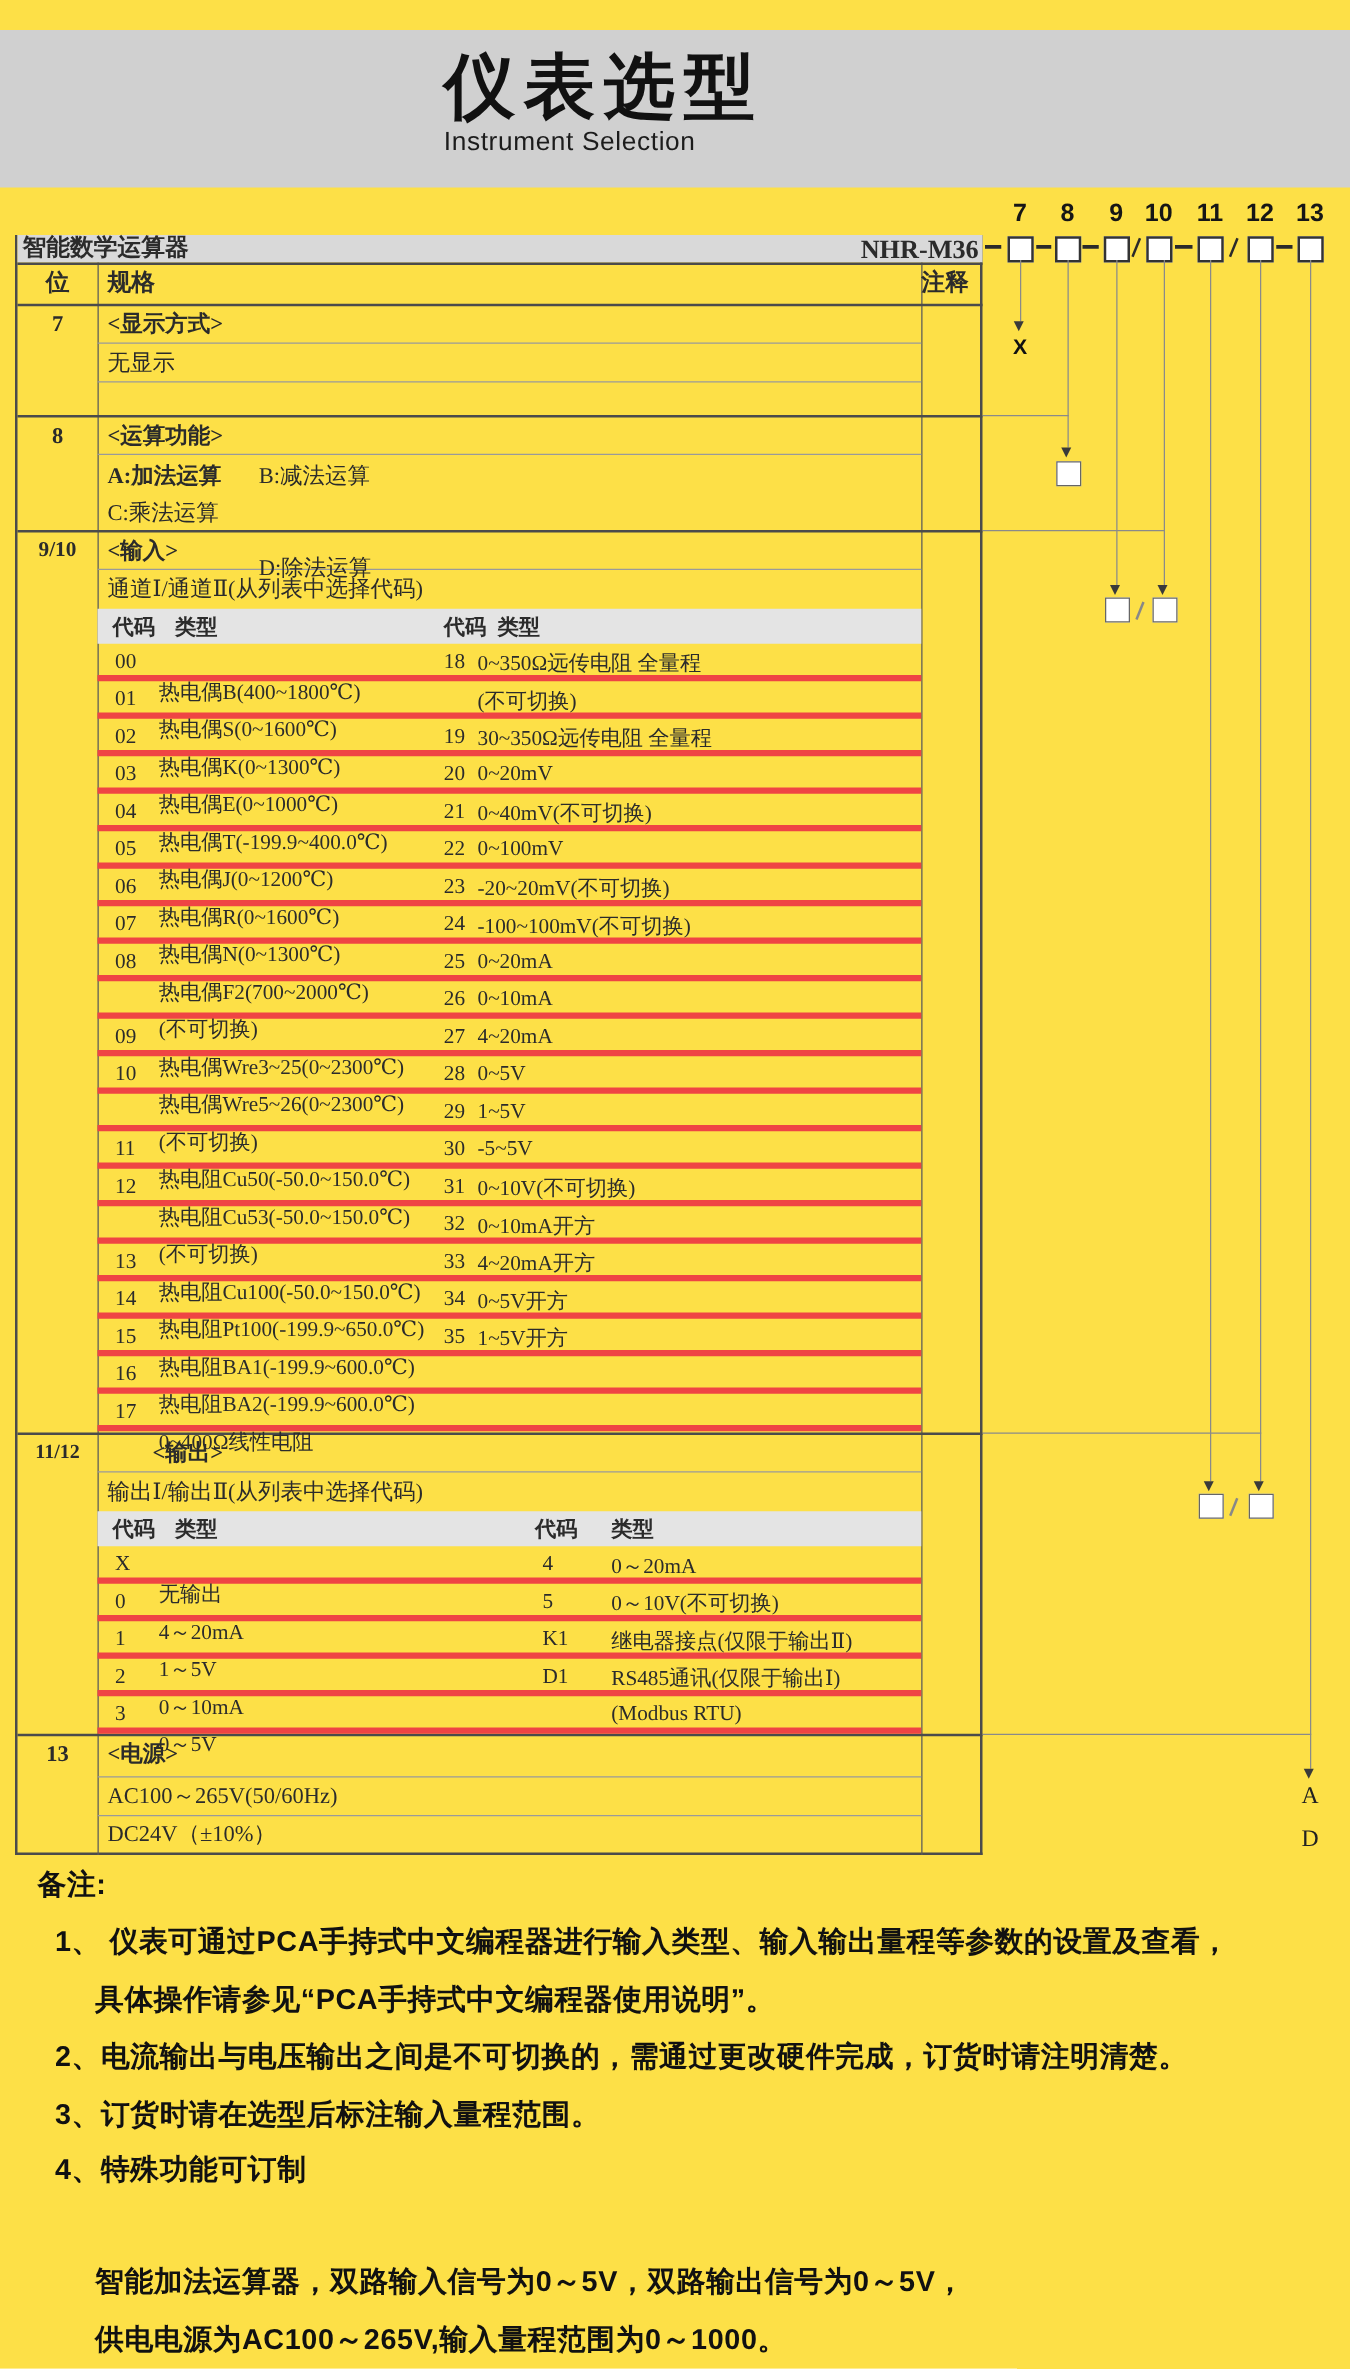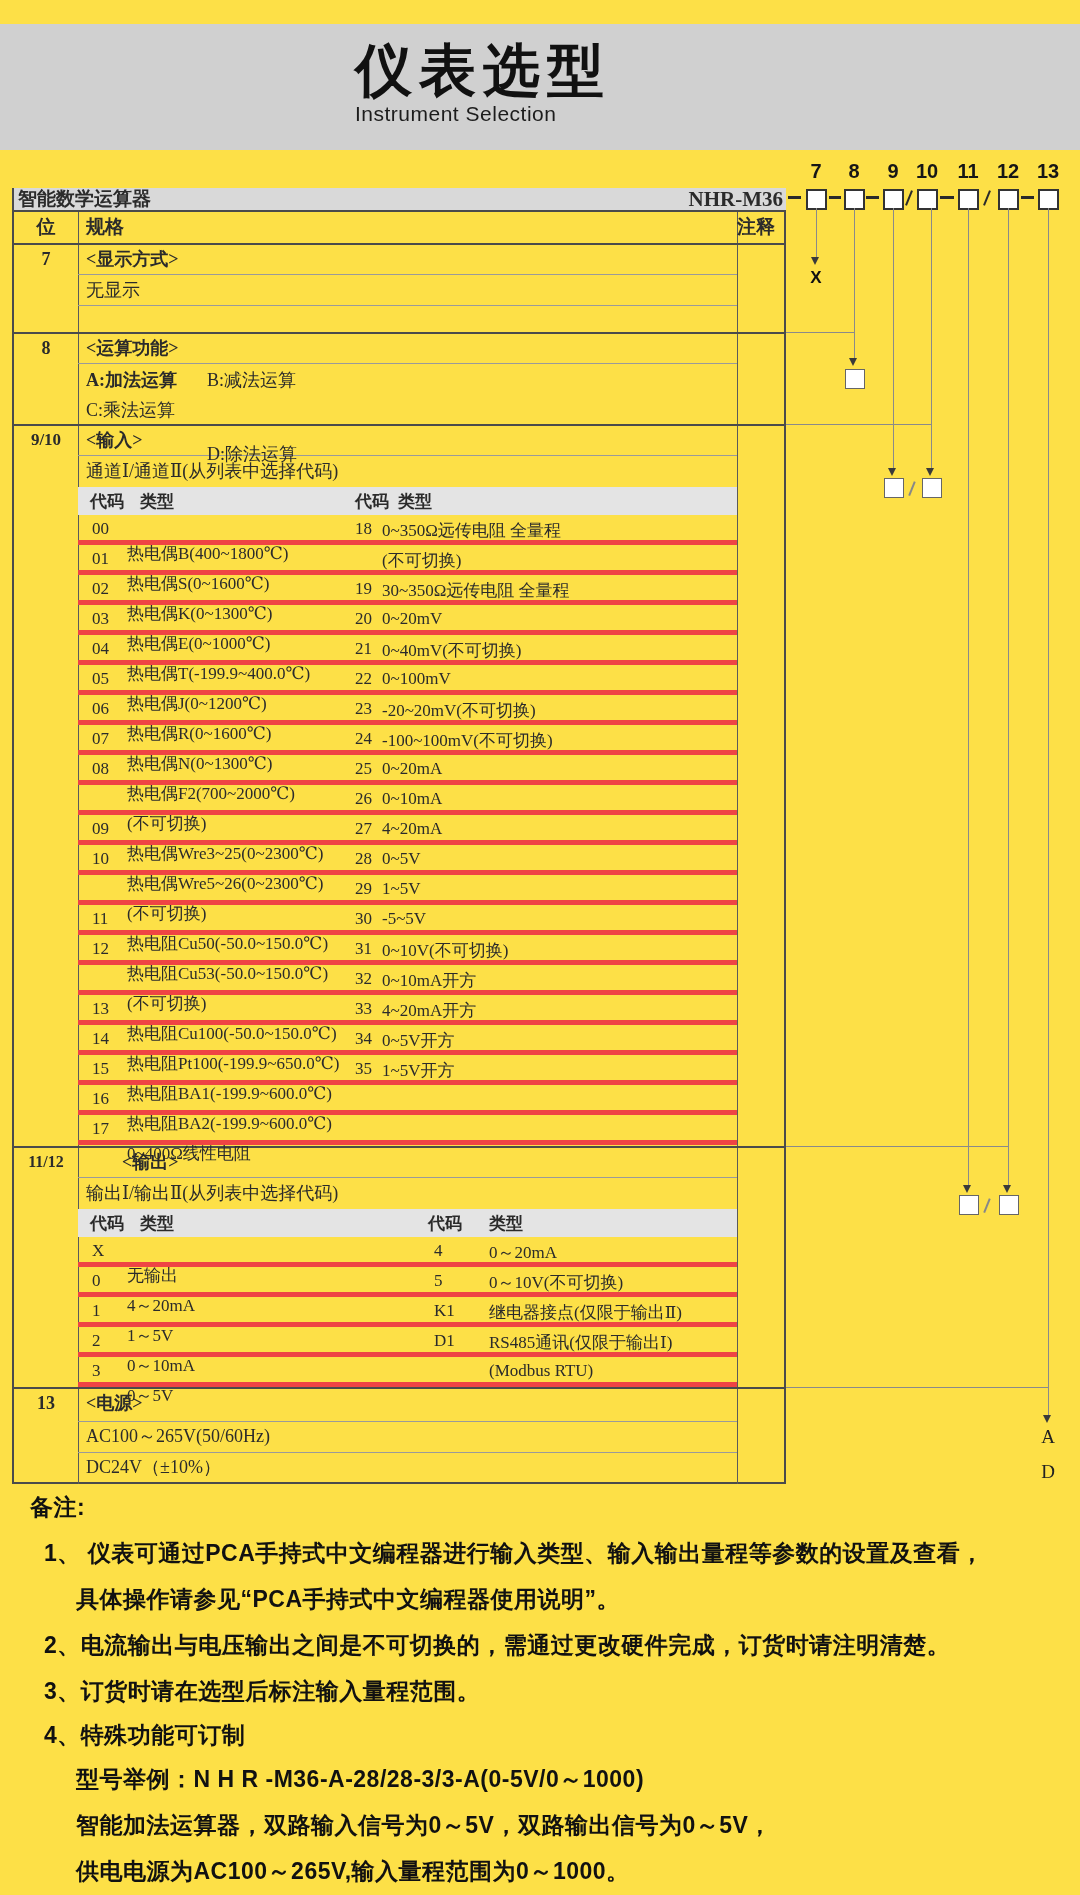--- a/index.html
+++ b/index.html
@@ -351,17 +351,16 @@
   <div class="pletter" style="left:1039px;top:1426px;">A</div>
   <div class="pletter" style="left:1039px;top:1461px;">D</div>
   <div class="hext" style="left:786px;top:1387px;width:263px;"></div>
 
   <div class="note-line n-head" style="top:1492px;">备注:</div>
   <div class="note-line n-num" style="top:1538px;">1、 仪表可通过PCA手持式中文编程器进行输入类型、输入输出量程等参数的设置及查看，</div>
   <div class="note-line n-ind" style="top:1584px;">具体操作请参见“PCA手持式中文编程器使用说明”。</div>
   <div class="note-line n-num" style="top:1630px;">2、电流输出与电压输出之间是不可切换的，需通过更改硬件完成，订货时请注明清楚。</div>
   <div class="note-line n-num" style="top:1676px;">3、订货时请在选型后标注输入量程范围。</div>
   <div class="note-line n-num" style="top:1720px;">4、特殊功能可订制</div>
-  <div class="note-line n-ind" style="top:1764px;">型号举例：N H R -M36-A-28/28-3/3-A(0-5V/0～1000)</div>
   <div class="note-line n-ind" style="top:1810px;">智能加法运算器，双路输入信号为0～5V，双路输出信号为0～5V，</div>
   <div class="note-line n-ind" style="top:1856px;">供电电源为AC100～265V,输入量程范围为0～1000。</div>
 
 </div>
 
 </body></html>

